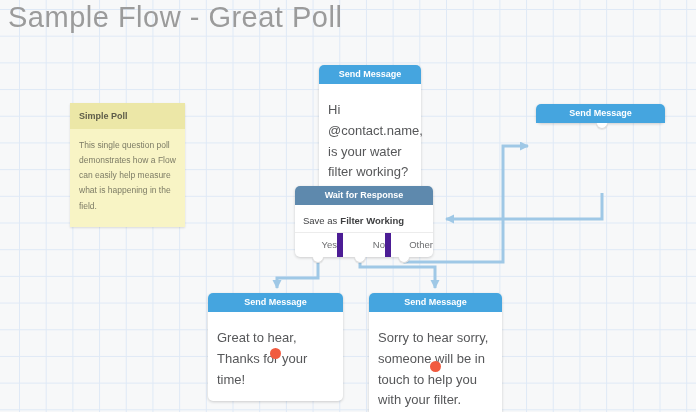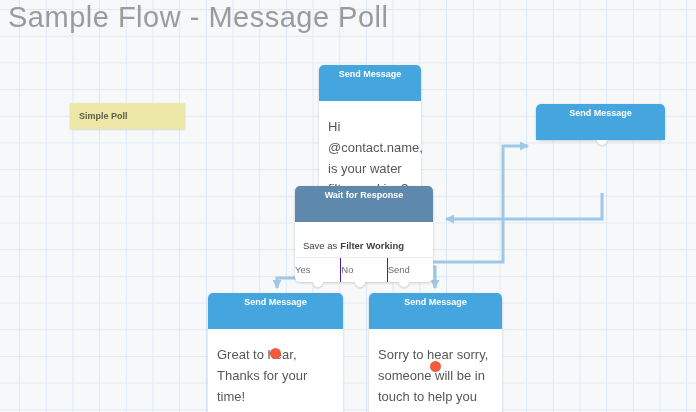--- a/index.html
+++ b/index.html
@@ -35,40 +35,40 @@
   .conn { fill:none; stroke:var(--c-connector,#9fc8e6); stroke-width:3; }
   .arrowhead { fill:var(--c-connector,#9fc8e6); }
 
   .node {
     position:absolute; background:#fff; border-radius:5px;
     box-shadow:0 1px 3px rgba(0,0,0,.18); z-index:2;
   }
   .node-header {
     border-radius:5px 5px 0 0; color:#fff;
     font-size:9px; font-weight:bold; text-align:center;
-    padding:4px 2px 22px;
+    padding:4px 2px 5px;
   }
   .send-header { background:var(--c-send_header,#45a5df); }
   .wait-header { background:var(--c-wait_header,#5e89ad); }
   .node-body {
     font-size:13px; color:#565759; line-height:1.6;
     padding:16px 9px 11px;
   }
 
   .save-row {
-    font-size:9.5px; color:#3e3f41; padding:18px 8px 6px;
+    font-size:9.5px; color:#3e3f41; padding:10px 8px 6px;
     border-bottom:1px solid #ececec; white-space:nowrap;
   }
   .save-row .save-prefix { margin-right:3px; }
   .categories { display:flex; }
   .category {
-    flex:1; text-align:left; font-size:9.5px; color:#6d6e70;
+    flex:1; text-align:right; font-size:9.5px; color:#6d6e70;
     padding:6px 0 7px;
   }
-  .category + .category { border-left:1px solid #4c1d95; }
+  .category + .category { border-left:6px solid #4c1d95; }
 
   .exit-notch {
     position:absolute; bottom:-6px; width:12px; height:6px;
     background:#fff; border:1px solid #ddd; border-top:none;
     border-radius:0 0 12px 12px;
     box-shadow:0 1px 1px rgba(0,0,0,.08);
   }
 
   .sticky {
     position:absolute; left:70px; top:103px; width:115px;
@@ -86,21 +86,21 @@
   .activity-dot {
     position:absolute; width:11px; height:11px; border-radius:50%;
     background:var(--c-activity_dot,#f15b40); z-index:3;
   }
 </style>
 </head>
 <body>
 
 <div id="canvas">
 
-  <div class="page-title">Sample Flow - Message Poll</div>
+  <div class="page-title">Sample Flow - Great Poll</div>
 
   <svg class="connectors" width="696" height="412">
     <defs>
       <marker id="arr" markerWidth="12" markerHeight="12" refX="8" refY="4.5" orient="auto" markerUnits="userSpaceOnUse">
         <path class="arrowhead" d="M0 0 L9 4.5 L0 9 Z"></path>
       </marker>
     </defs>
     <path class="conn" d="M387 142 V164 H378 V181" marker-end="url(#arr)"></path>
     <path class="conn" d="M318 255 V278 H277 V288" marker-end="url(#arr)"></path>
     <path class="conn" d="M360 255 V267 H435 V288" marker-end="url(#arr)"></path>
@@ -111,36 +111,37 @@
   <div class="flow-start">FLOW START</div>
 
   <div class="node" style="left:319px; top:65px; width:102px;">
     <div class="node-header send-header">Send Message</div>
     <div class="node-body">Hi @contact.name, is your water filter working? Answer with Yes or No.</div>
     <div class="exit-notch" style="left:62px;"></div>
   </div>
 
   <div class="sticky">
     <div class="sticky-header">Simple Poll</div>
+    <div class="sticky-body">This single question poll demonstrates how a Flow can easily help measure what is happening in the field.</div>
   </div>
 
   <div class="node" style="left:536px; top:104px; width:129px;">
     <div class="node-header send-header">Send Message</div>
     <div class="exit-notch" style="left:60px;"></div>
   </div>
 
   <div class="node" style="left:295px; top:186px; width:138px;">
     <div class="node-header wait-header">Wait for Response</div>
     <div class="save-row">
       <span class="save-prefix">Save as</span><b>Filter Working</b>
     </div>
     <div class="categories">
       <div class="category">Yes</div>
       <div class="category">No</div>
-      <div class="category">Send</div>
+      <div class="category">Other</div>
     </div>
     <div class="exit-notch" style="left:17px;"></div>
     <div class="exit-notch" style="left:59px;"></div>
     <div class="exit-notch" style="left:103px;"></div>
   </div>
 
   <div class="node" style="left:208px; top:293px; width:135px;">
     <div class="node-header send-header">Send Message</div>
     <div class="node-body">Great to hear, Thanks for your time!</div>
   </div>

